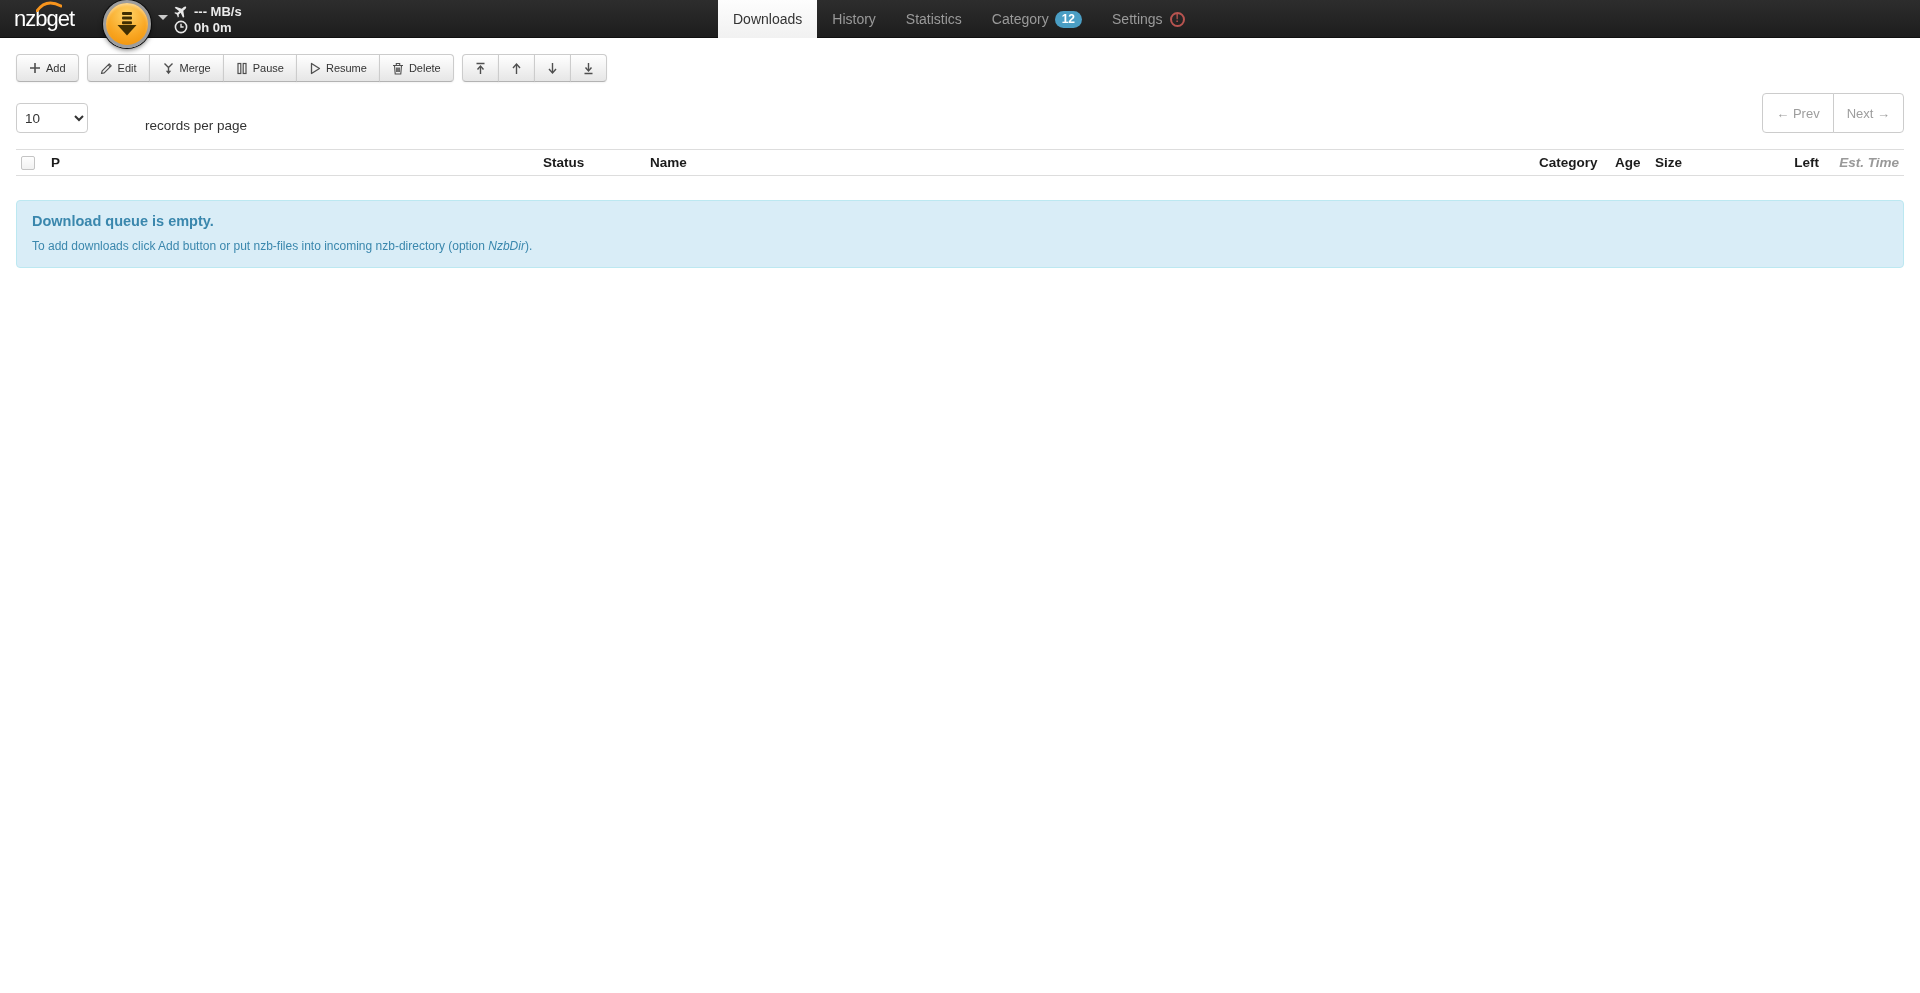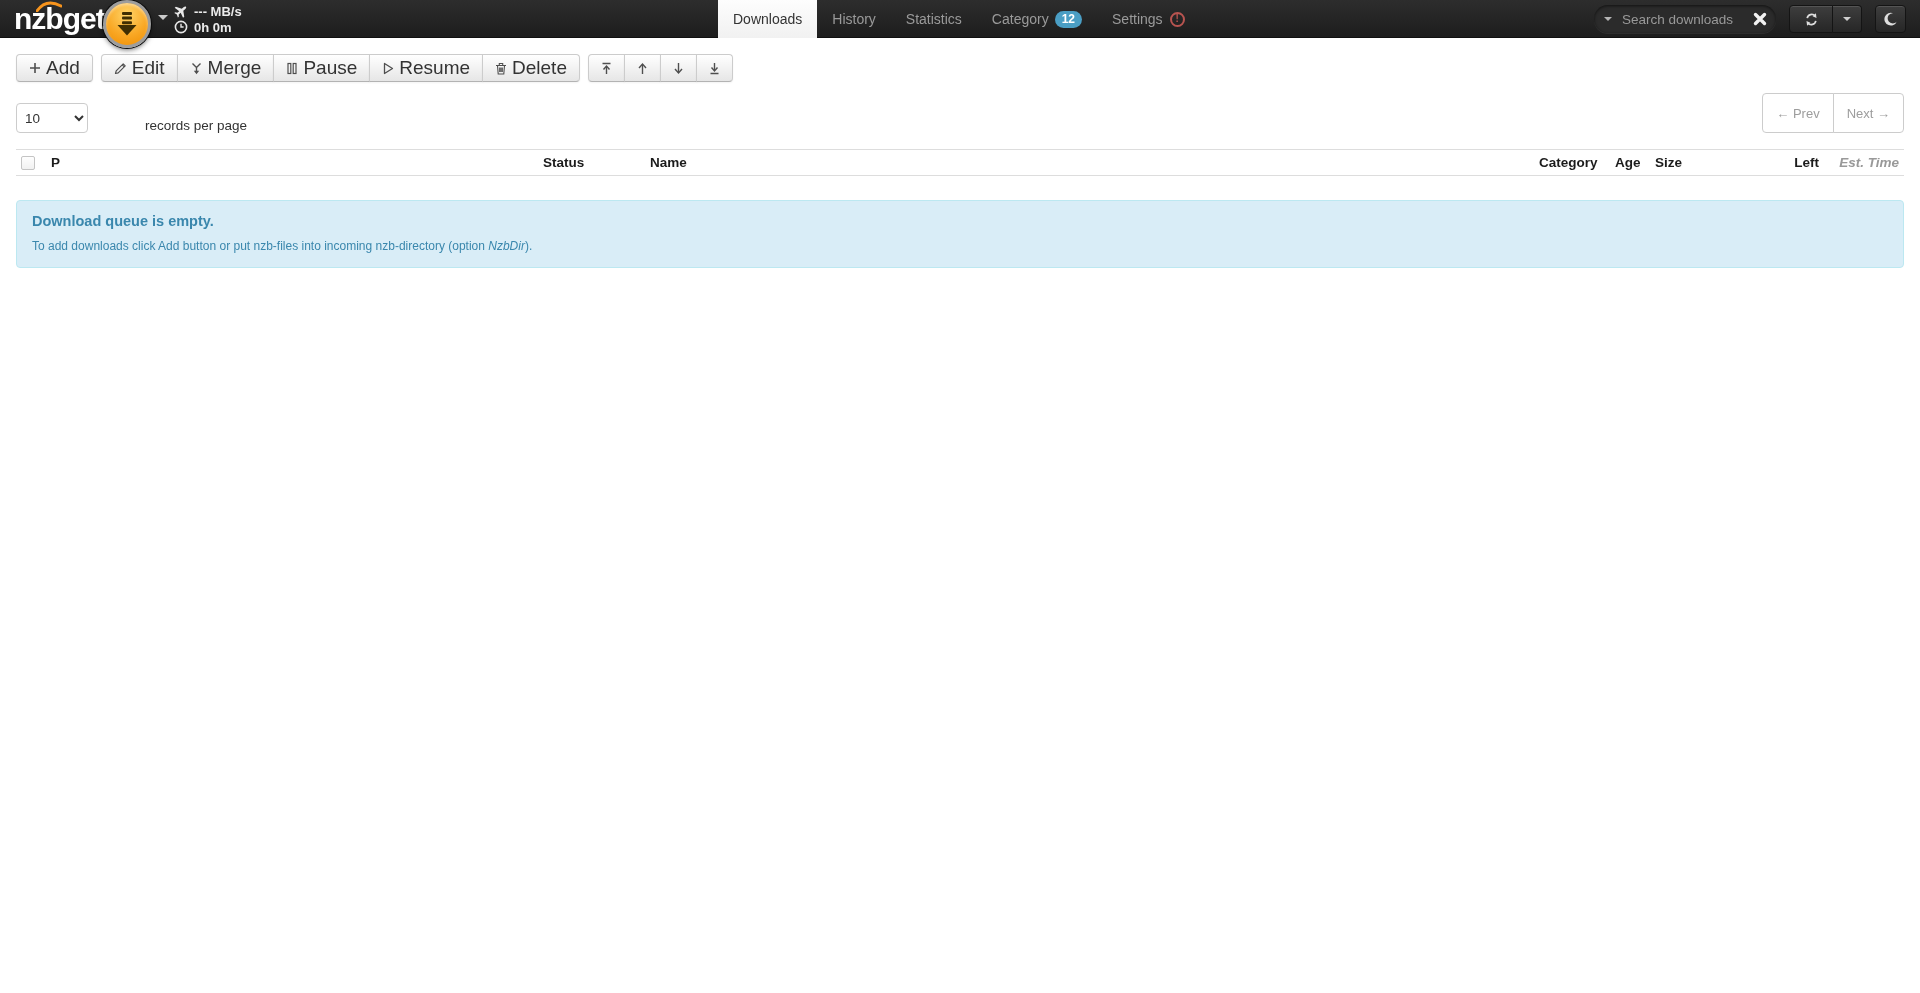--- a/index.html
+++ b/index.html
@@ -11,21 +11,21 @@
   }
 
   
   .navbar {
     position:relative; height:38px;
     background:linear-gradient(180deg,#2d2d2d,#1d1d1d);
     border-bottom:1px solid #101010;
   }
   .logo {
     position:absolute; left:14px; top:1px;
-    font-size:30px; color:#fff; letter-spacing:-1px; line-height:36px;font-weight:bold;
+    font-size:22px; color:#fff; letter-spacing:-1px; line-height:36px;
   }
   .logo-arc { position:absolute; left:36px; top:1px; }
 
   .dl-circle {
     position:absolute; left:103px; top:0px; width:48px; height:48px;
     border-radius:50%;
     background:radial-gradient(circle at 50% 28%, #ffd468 0%, #f9a825 55%, #ef8d00 100%);
     border:3px solid #9d9d9d;
     box-shadow:0 0 0 1px #0a0a0a, 0 2px 5px rgba(0,0,0,.55), inset 0 2px 3px rgba(255,255,255,.45);
     z-index:20; display:flex; align-items:center; justify-content:center;
@@ -86,21 +86,21 @@
   .caret-down {
     width:0; height:0; border-left:4px solid transparent; border-right:4px solid transparent;
     border-top:4px solid #cfcfcf;
   }
 
   
   .toolbar { margin:16px 16px 0 16px; display:flex; align-items:center; }
   .btn-group { display:flex; margin-right:8px; }
   .btn {
     height:28px; padding:0 12px; display:flex; align-items:center;
-    font-size:19px; color:#333;
+    font-size:11px; color:#333;
     background:linear-gradient(#ffffff,#e6e6e6);
     border:1px solid #ccc; border-bottom-color:#b3b3b3;
     box-shadow:inset 0 1px 0 rgba(255,255,255,.2), 0 1px 2px rgba(0,0,0,.05);
     cursor:pointer; white-space:nowrap;
   }
   .btn + .btn { margin-left:-1px; }
   .btn:first-child { border-radius:4px 0 0 4px; }
   .btn:last-child { border-radius:0 4px 4px 0; }
   .btn:only-child { border-radius:4px; }
   .btn .bicon { margin-right:5px; display:flex; opacity:.85; }
@@ -201,51 +201,20 @@
     <div class="tab">
       <span>Category</span>
       <span class="badge-pill">12</span>
     </div>
     <div class="tab">
       <span>Settings</span>
       <span class="warn-circle">!</span>
     </div>
   </div>
 
-  <div class="nav-right">
-    <div class="searchbox">
-      <div class="search-caret"></div>
-      <input type="text" placeholder="Search downloads" style="">
-      <span class="search-clear">
-        <svg width="14" height="14" viewBox="0 0 14 14">
-          <path d="M2.5,2.5 L11.5,11.5 M11.5,2.5 L2.5,11.5" stroke="#f2f2f2" stroke-width="3.4" stroke-linecap="round"></path>
-        </svg>
-      </span>
-    </div>
-
-    <div class="nav-btn-group">
-      <div class="nav-btn refresh">
-        <svg width="15" height="15" viewBox="0 0 15 15">
-          <path d="M3.2,6.2 a4.6,4.6 0 0 1 8,-2.2" fill="none" stroke="#dedede" stroke-width="1.7"></path>
-          <polygon points="11.9,1.2 12.5,6 8.6,4.3" fill="#dedede"></polygon>
-          <path d="M11.8,8.8 a4.6,4.6 0 0 1 -8,2.2" fill="none" stroke="#dedede" stroke-width="1.7"></path>
-          <polygon points="3.1,13.8 2.5,9 6.4,10.7" fill="#dedede"></polygon>
-        </svg>
-      </div>
-      <div class="nav-btn caret">
-        <div class="caret-down"></div>
-      </div>
-    </div>
-
-    <div class="nav-btn moon">
-      <svg width="15" height="15" viewBox="0 0 15 15">
-        <path d="M10.2,1.2 A6.4,6.4 0 1 0 13.8,9.4 A5.1,5.1 0 1 1 10.2,1.2 Z" fill="#dedede"></path>
-      </svg>
-    </div>
-  </div>
 </div>
 
 <div class="toolbar">
 
   <div class="btn-group">
     <div class="btn">
       <span class="bicon">
         <svg width="12" height="12" viewBox="0 0 12 12">
             <path d="M6,1 V11 M1,6 H11" stroke="#333" stroke-width="1.6"></path>
           </svg>

